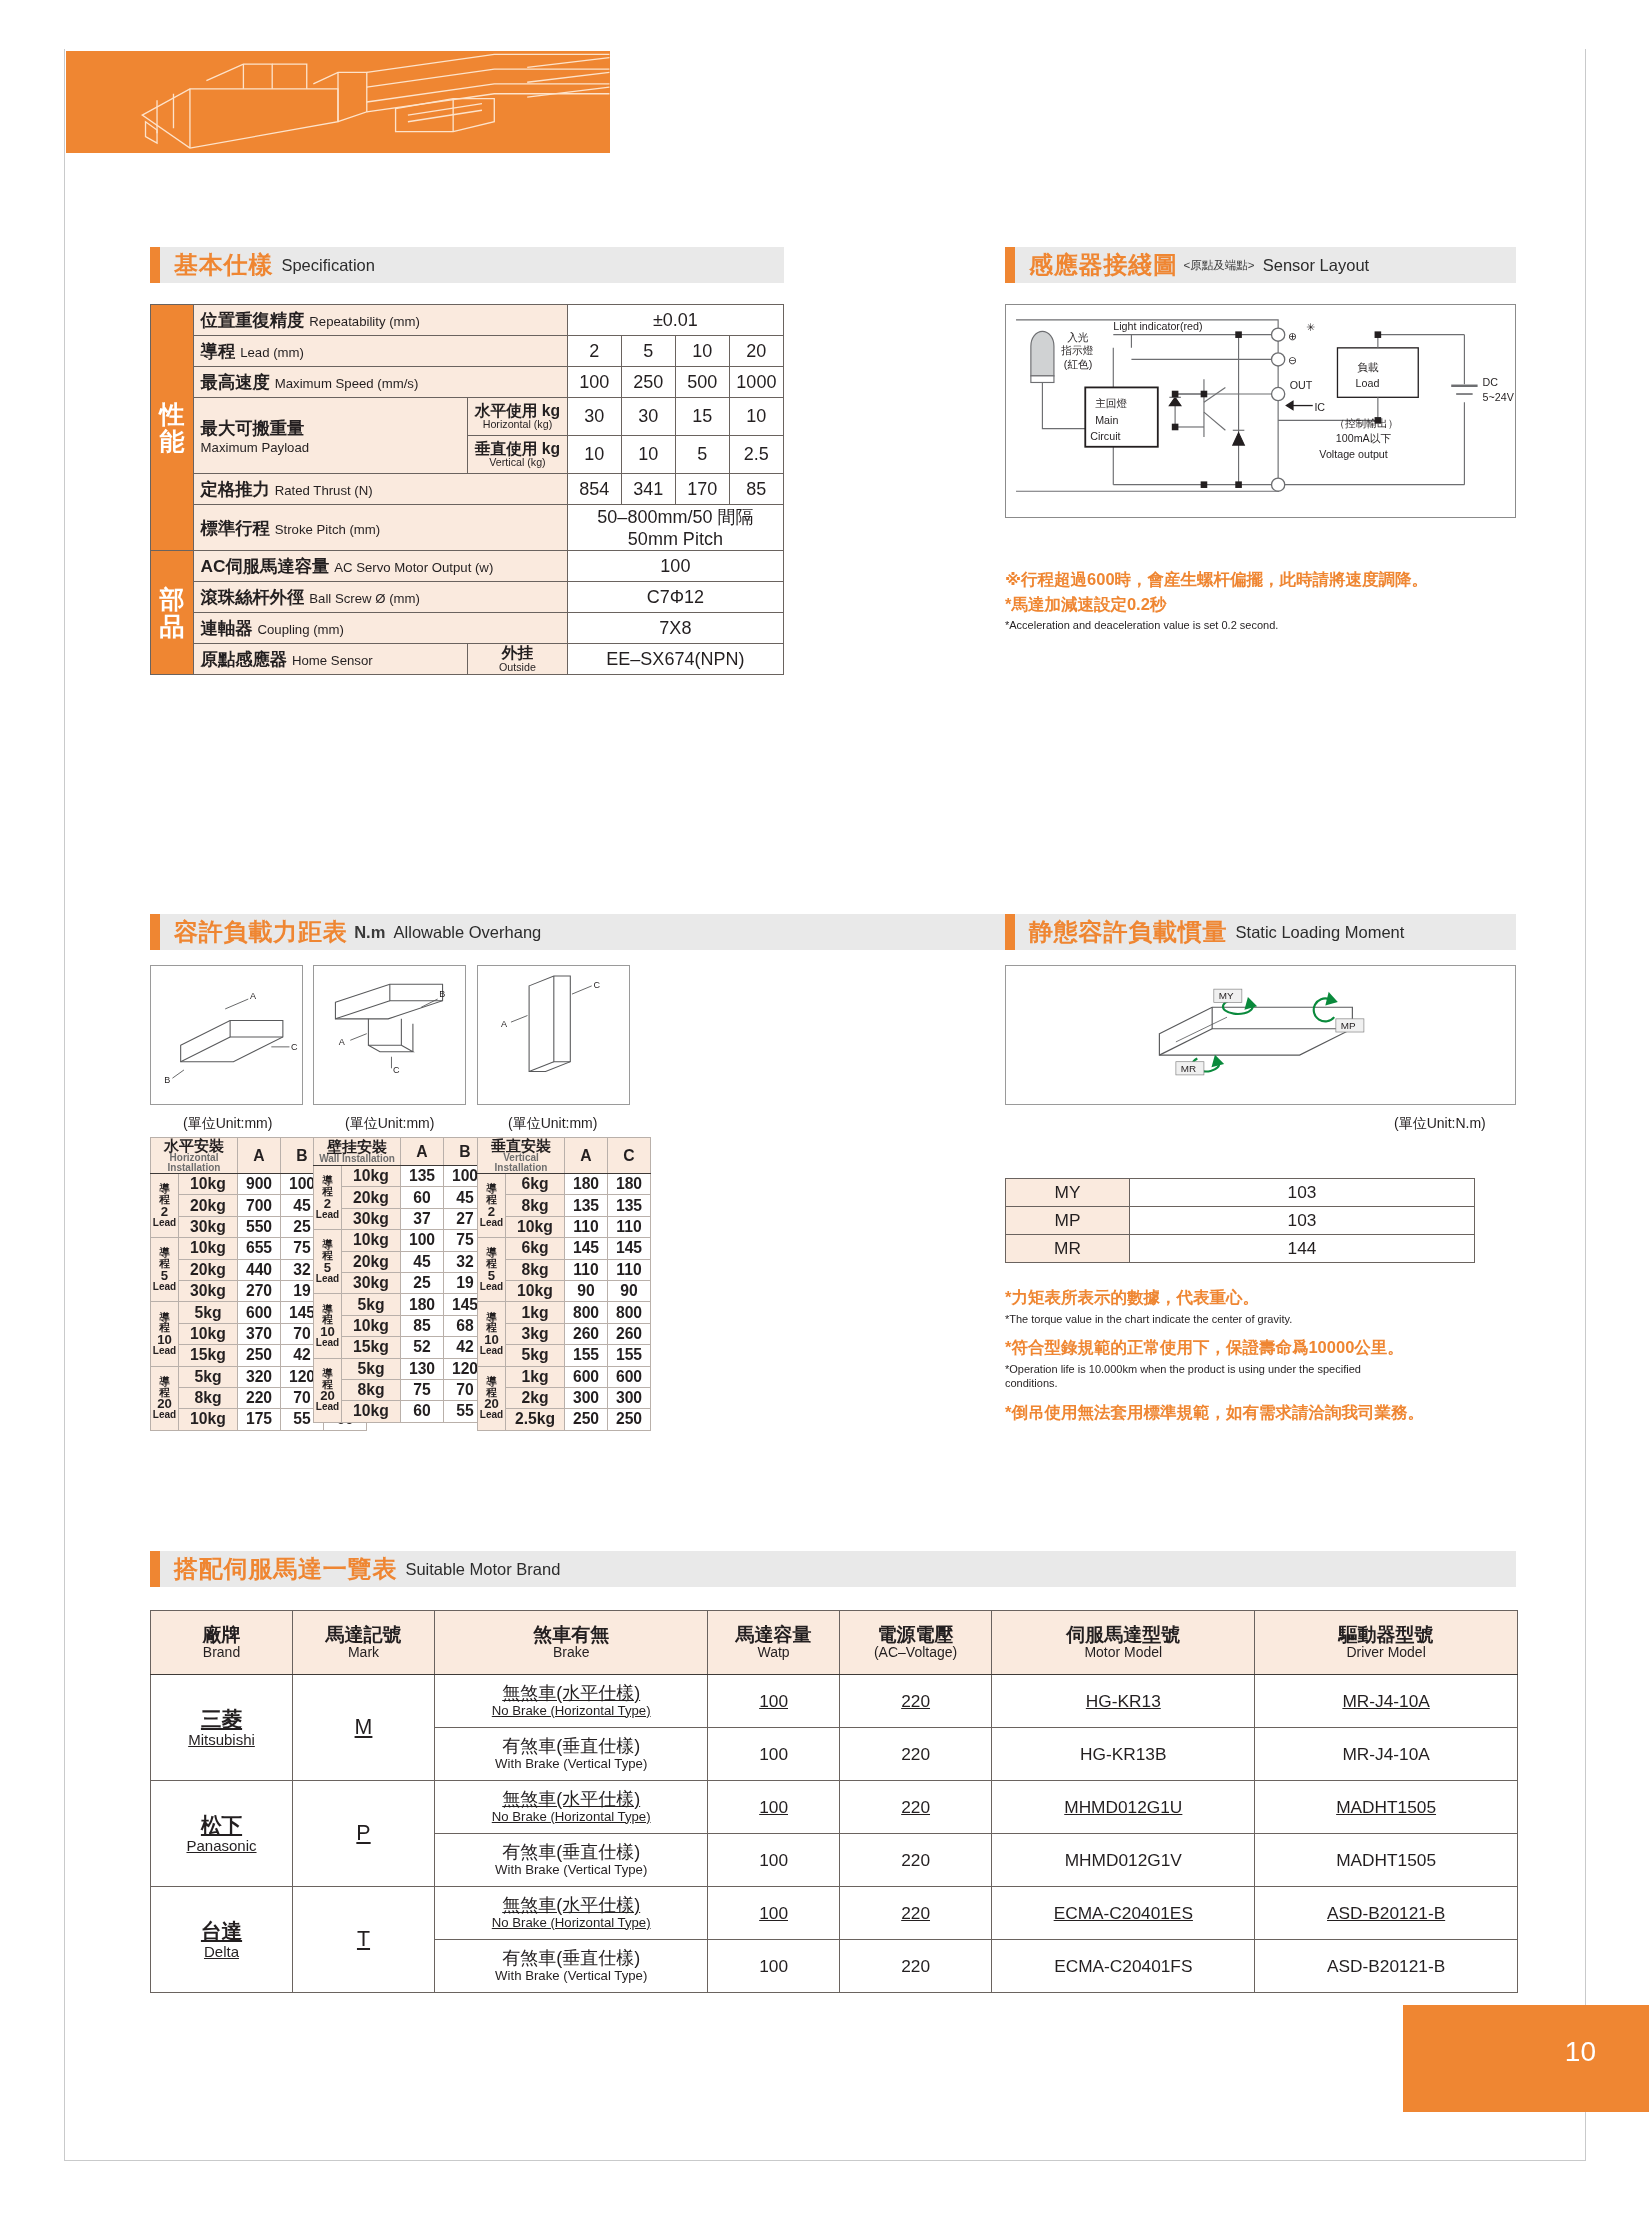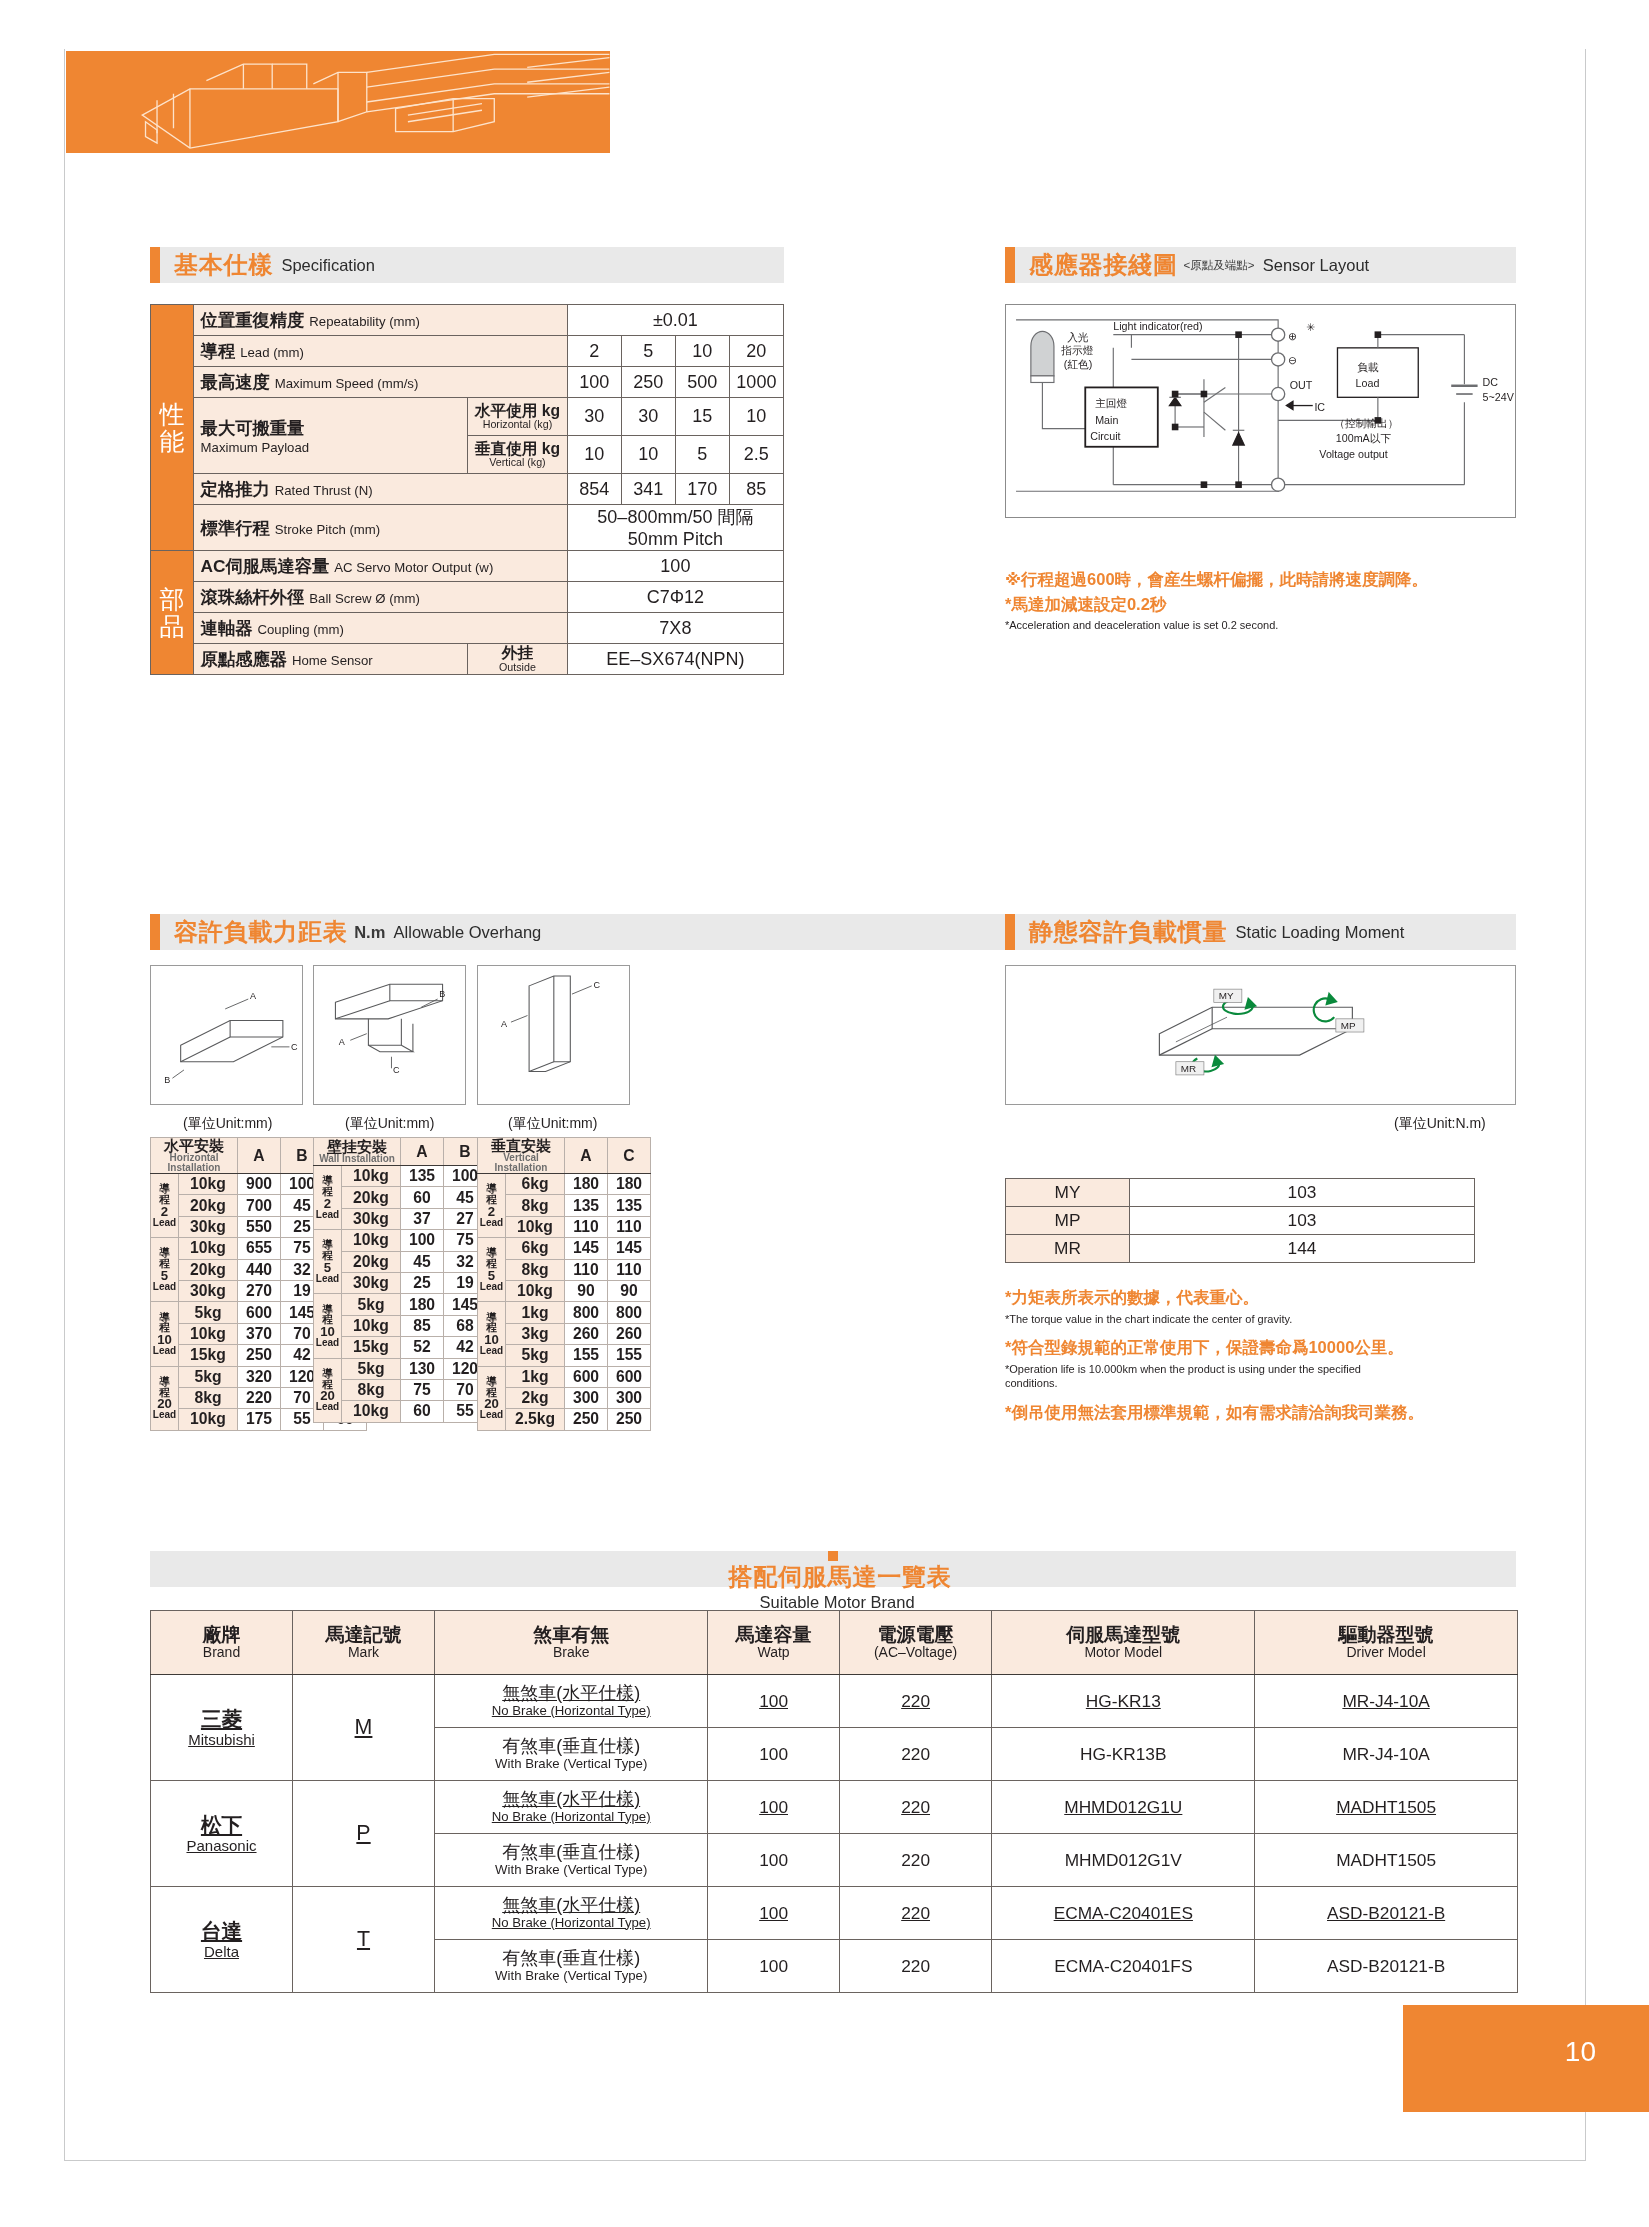--- a/index.html
+++ b/index.html
@@ -62,21 +62,21 @@
     border: 1.6px solid #3e3a38;
   }
   .spec td {
     border: 0.8px solid #6a635f;
     font-size: 16.5px; color: #231f20;
     padding: 0 6.6px;
     height: 31px;
   }
   .spec td.grp {
     background: #ef8632; color: #ffffff;
-    font-size: 25px; font-weight: normal;
+    font-size: 25px; font-weight: bold;
     text-align: center; width: 43px;
     line-height: 1.05;
     padding: 0;
   }
   .spec td.lbl {
     background: #faeade; white-space: nowrap;
   }
   .spec td.lbl .c { font-size: 17.3px; font-weight: bold; }
   .spec td.lbl .e { font-size: 13.2px; margin-left: 5px; }
   .spec td.lbl2 {
@@ -863,21 +863,21 @@
 
   <div class="notes" style="top:1287px; left:1005px; width:528px;">
     <div class="cn">*力矩表所表示的數據，代表重心。</div>
     <div class="en" style="white-space:pre-line">*The torque value in the chart indicate the center of gravity.</div>
     <div class="cn">*符合型錄規範的正常使用下，保證壽命爲10000公里。</div>
     <div class="en" style="white-space:pre-line">*Operation life is 10.000km when the product is using under the specified
  conditions.</div>
     <div class="cn">*倒吊使用無法套用標準規範，如有需求請洽詢我司業務。</div>
   </div>
 
-  <div class="sect" style="left:150px; top:1551px; width:1366px;flex-direction:column;">
+  <div class="sect" style="left:150px; top:1551px; width:1366px;">
     <div class="bar"></div>
     <span class="cn">搭配伺服馬達一覽表</span>
     <span class="en">Suitable Motor Brand</span>
   </div>
 
   <table class="mbt" id="mbt">
       <tbody>
         <tr class="head">
           <td style="width: 107px;">
             <span class="c">廠牌</span>

